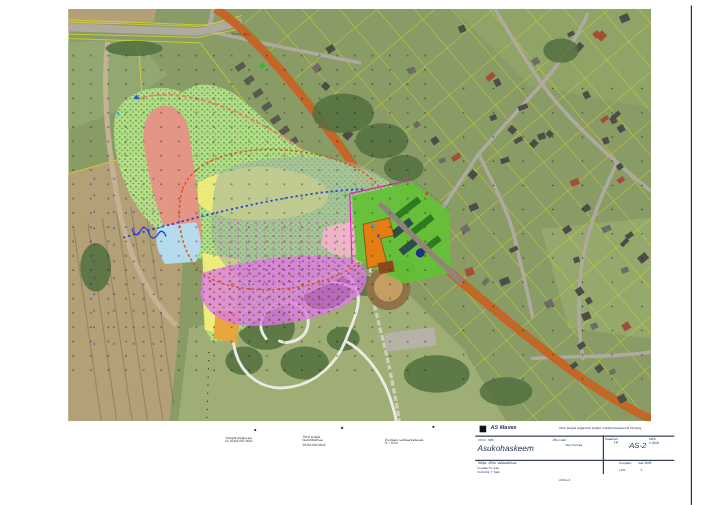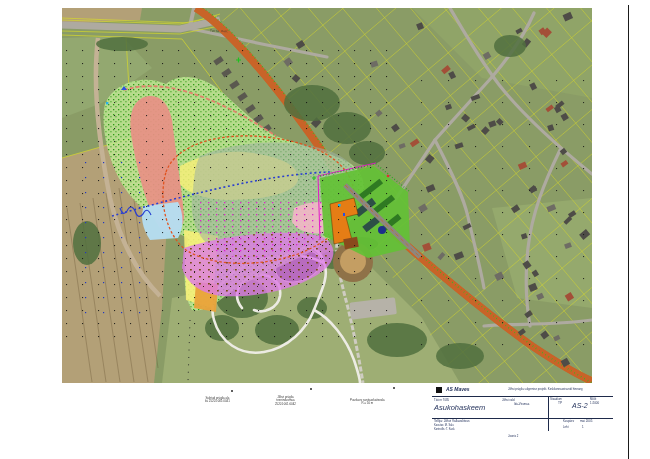--- a/index.html
+++ b/index.html
@@ -1,17 +1,17 @@
 <!DOCTYPE html>
 <html style="--base-grass: #8a9c66; --field-tan: #b3a077; --road-gray: #aeaaa0; --road-edge: #c86428; --cadastral: #d6d82c; --zone-green: #c0eb96; --zone-green-dot: #2e9c14; --zone-salmon: #e89086; --zone-yellow: #f6ef79; --zone-gray: #9fb0a2; --zone-blue: #b4def2; --zone-violet: #dd7ae6; --zone-pink: #f2b7c6; --zone-orange: #e8a23a; --boundary-orange: #e1531f; --facility-green: #63c135; --facility-orange: #e57d15; --pond: #23301f; --dirt: #8f7248; --track: #ecebe3; --house-dark: #4e4c47; --house-red: #a34f38; --tree: #51703f; --ink: #27355e; --note-ink: #3a3a3a;"><head>
 <meta charset="utf-8">
 <style>
   html,body{margin:0;padding:0;background:#fff;}
   .sheet{position:relative;width:650px;height:459px;background:#fff;overflow:hidden;
-         font-family:"Liberation Sans",sans-serif;text-align:center;}
+         font-family:"Liberation Sans",sans-serif;}
   .map{position:absolute;left:62px;top:8px;width:530px;height:375px;overflow:hidden;}
   .map svg{display:block;width:530px;height:375px;}
   .frame-line{position:absolute;left:628px;top:5px;width:1px;height:454px;background:#1a1a1a;}
   .road-label{position:absolute;left:148px;top:21px;font-size:3px;color:#2a2a2a;
               letter-spacing:.6px;transform:rotate(2.5deg);white-space:nowrap;}
   
   .anno{position:absolute;font-size:2.9px;line-height:3.4px;color:var(--note-ink,#3a3a3a);white-space:nowrap;}
   .anno-dot{position:absolute;width:2px;height:2px;background:#2a2a2a;border-radius:50%;}
   
   .tblock{position:absolute;left:432px;top:383px;width:181px;height:49px;color:var(--ink,#27355e);}

